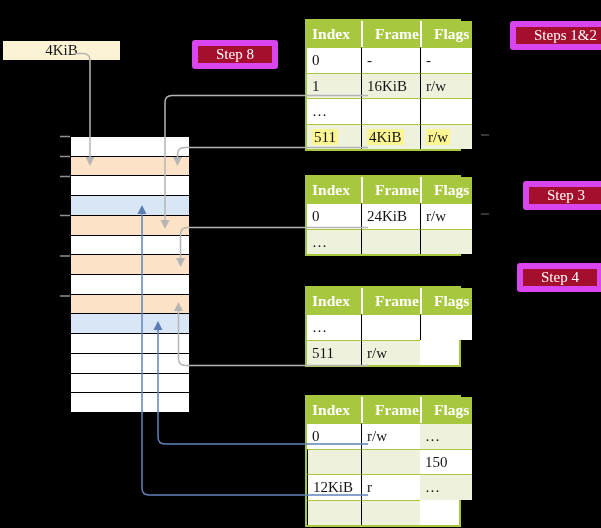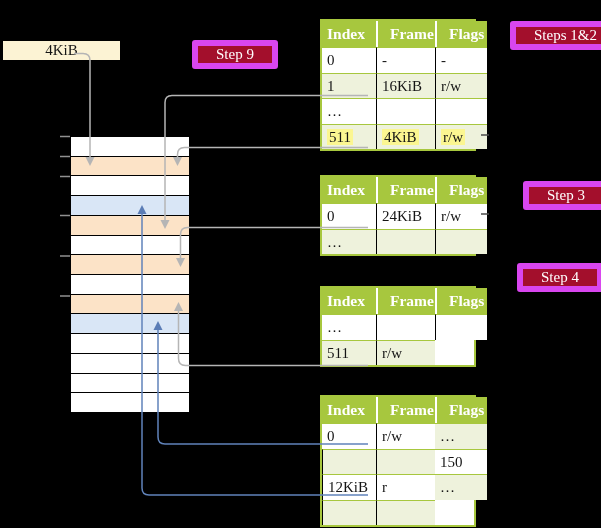--- a/index.html
+++ b/index.html
@@ -28,21 +28,21 @@
     border:1.5px solid #000;background:#fff;display:flex;flex-direction:column;
     box-sizing:border-box;
   }
   #memstack > div{flex:1;border-top:1.5px solid #000;}
   #memstack > div:first-child{border-top:none;}
   .white{background:#ffffff;}
   .peach{background:#fce3c7;}
   .blue{background:#d9e6f6;}
   
   .ptable{
-    position:absolute;left:320px;width:156px;box-sizing:border-box;
+    position:absolute;left:305px;width:156px;box-sizing:border-box;
     display:grid;grid-template-columns:54px 59px 52px;grid-template-rows:26px;
     grid-auto-rows:25.5px;border:2px solid #a7c73e;background:#ffffff;
   }
   #table-l4{top:19px;}
   #table-l3{top:175px;}
   #table-l2{top:286px;}
   #table-l1{top:395px;}
   .ptable .th{
     background:#a7c73e;color:#ffffff;font-weight:bold;font-size:15.5px;
     line-height:26px;padding-left:5px;box-sizing:border-box;overflow:hidden;
@@ -58,21 +58,21 @@
   
   #overlay{position:absolute;left:0;top:0;width:601px;height:528px;pointer-events:none;}
 </style>
 </head>
 <body>
 
 <div id="canvas">
 
   <div id="framebox">4KiB</div>
 
-  <div class="badge" id="badge-step0">Step 9</div>
+  <div class="badge" id="badge-step0">Step 8</div>
   <div class="badge" id="badge-steps12">Steps 1&amp;2</div>
   <div class="badge" id="badge-step3">Step 3</div>
   <div class="badge" id="badge-step4">Step 4</div>
 
   <div id="memstack">
     <div class="white"></div>
     <div class="peach"></div>
     <div class="white"></div>
     <div class="blue"></div>
     <div class="peach"></div>

